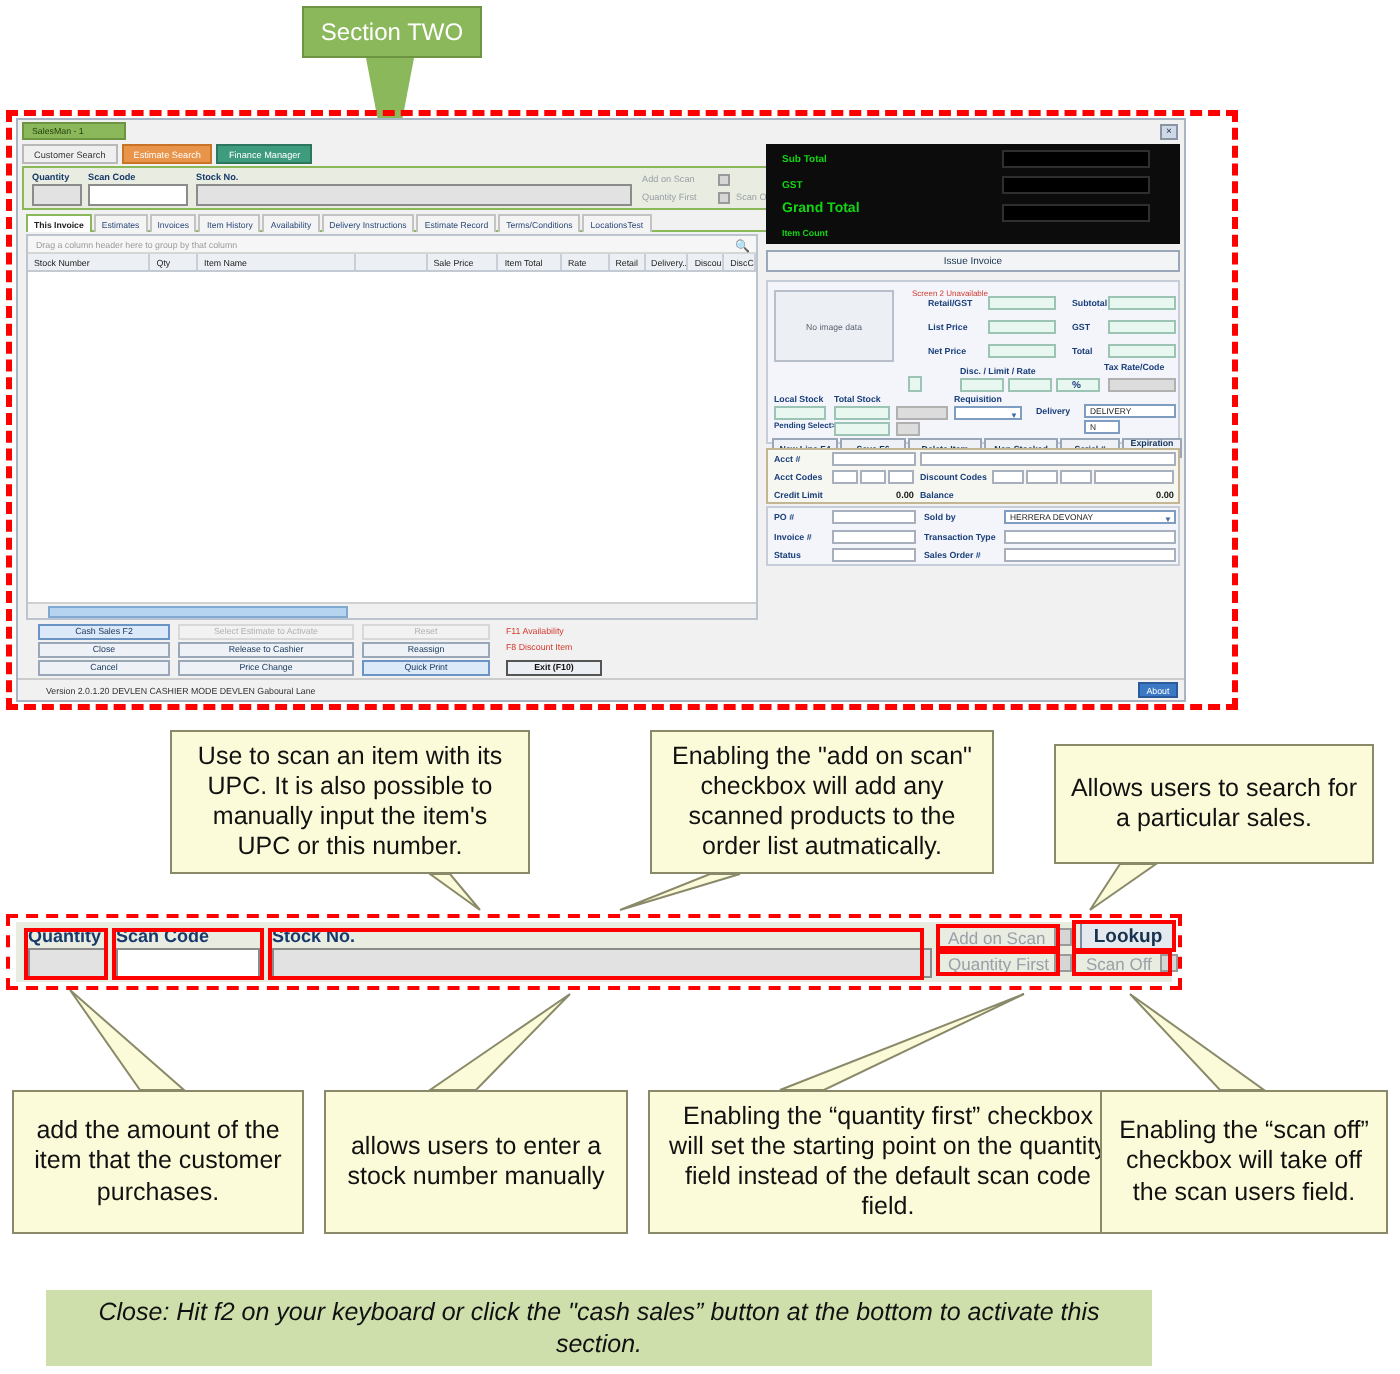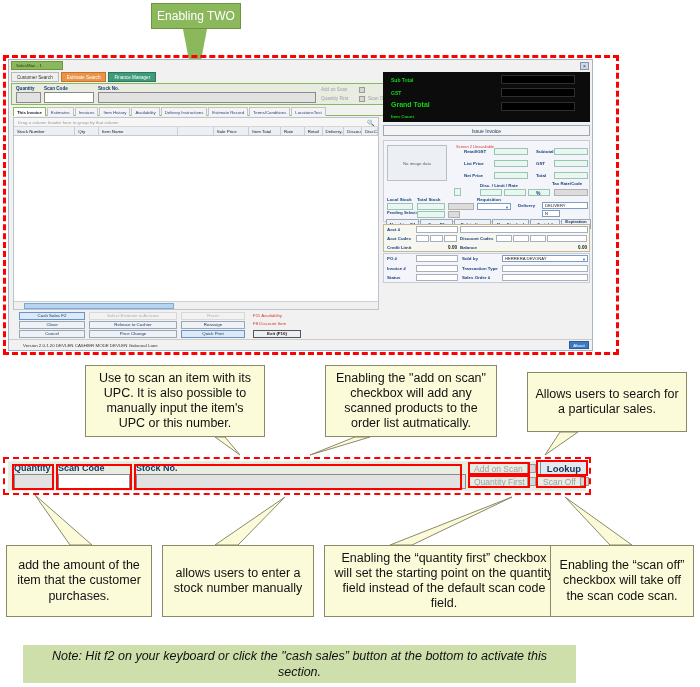--- a/index.html
+++ b/index.html
@@ -155,21 +155,21 @@
      text-align:center; line-height:1.3; display:flex; align-items:center;
      justify-content:center; padding:0 10px; }
 
   svg.leader { position:absolute; left:0; top:0; width:700px; height:687px;
      pointer-events:none; }
 </style>
 </head>
 <body>
 
 <div id="banner-tail"></div>
-<div id="section-banner">Enabling TWO</div>
+<div id="section-banner">Section TWO</div>
 
 <div id="app-dash"></div>
 
 <div id="app">
 
   <div id="title-tab">SalesMan - 1</div>
   <div id="win-close">×</div>
 
   <div id="searchtabs">
     <div class="stab">Customer Search</div>
@@ -389,15 +389,15 @@
 <div class="redbox" style="left:56px;  top:464px; width:76px;  height:26px"></div>
 <div class="redbox" style="left:134px; top:464px; width:328px; height:26px"></div>
 <div class="redbox" style="left:468px; top:462px; width:62px;  height:13px"></div>
 <div class="redbox" style="left:468px; top:475px; width:62px;  height:13px"></div>
 <div class="redbox" style="left:536px; top:475px; width:50px;  height:13px"></div>
 <div class="redbox" style="left:536px; top:460px; width:52px;  height:16px"></div>
 
 <div class="callout" style="left:6px;   top:545px; width:146px; height:72px;">add the amount of the item that the customer purchases.</div>
 <div class="callout" style="left:162px; top:545px; width:152px; height:72px;">allows users to enter a stock number manually</div>
 <div class="callout" style="left:324px; top:545px; width:240px; height:72px;">Enabling the “quantity first” checkbox will set the starting point on the quantity field instead of the default scan code field.</div>
-<div class="callout" style="left:550px; top:545px; width:144px; height:72px;">Enabling the “scan off” checkbox will take off the scan code scan.</div>
-
-<div id="note">Note: Hit f2 on your keyboard or click the "cash sales” button at the bottom to activate this section.</div>
+<div class="callout" style="left:550px; top:545px; width:144px; height:72px;">Enabling the “scan off” checkbox will take off the scan users field.</div>
+
+<div id="note">Close: Hit f2 on your keyboard or click the "cash sales” button at the bottom to activate this section.</div>
 
 </body></html>

